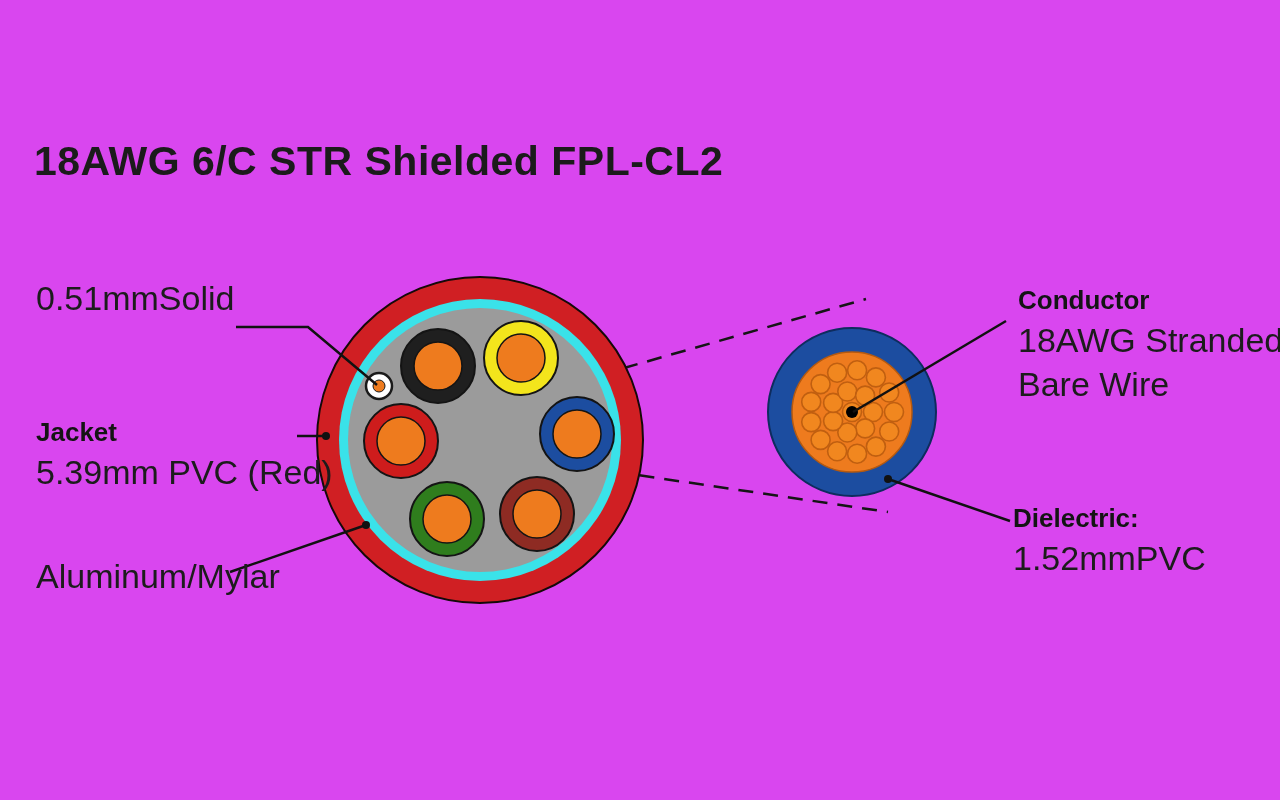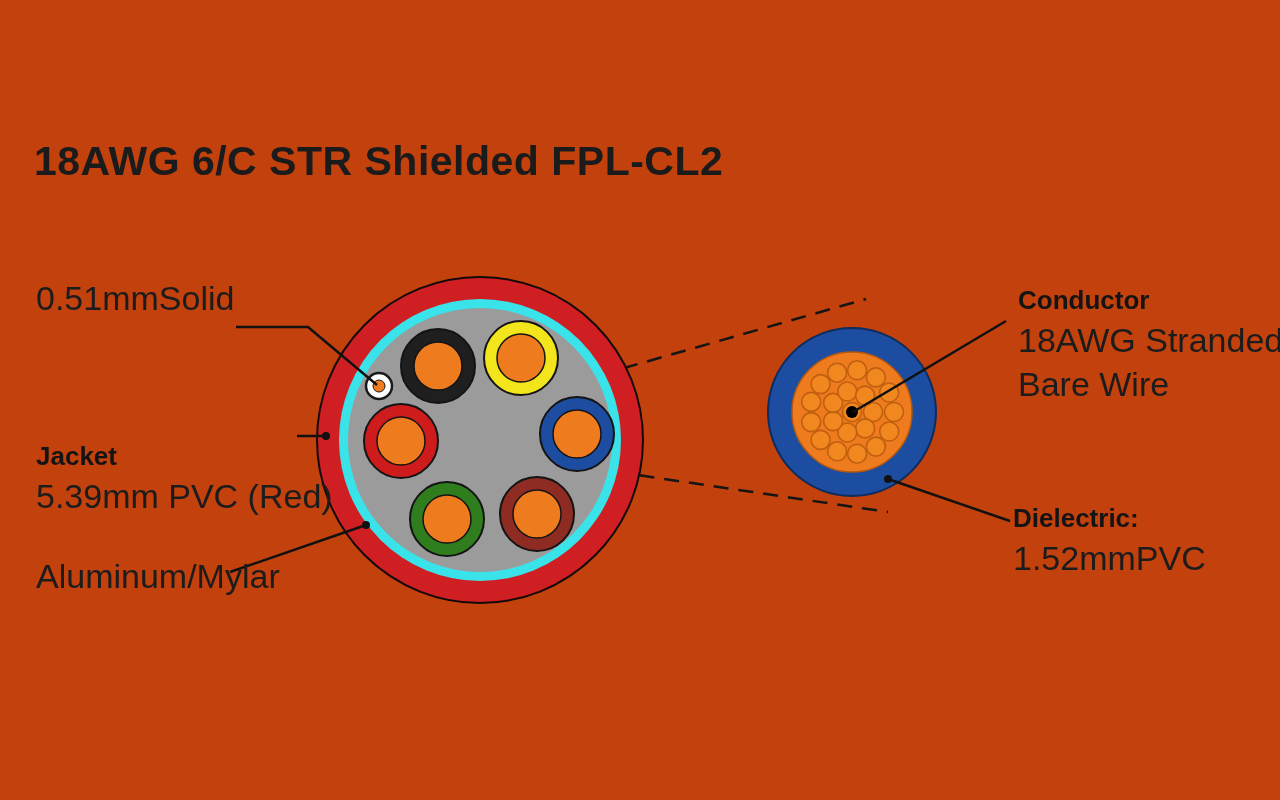--- a/index.html
+++ b/index.html
@@ -1,30 +1,30 @@
 <!DOCTYPE html>
 <html><head>
 <meta charset="utf-8">
 <style>
   html,body{margin:0;padding:0;background:#ffffff;}
   .stage{
-    position:relative;width:1280px;height:800px;background:#c2410c;overflow:hidden;
+    position:relative;width:1280px;height:800px;background:#d946ef;overflow:hidden;
     font-family:"Liberation Sans",sans-serif;color:#1a1a1a;
   }
   .title{
     position:absolute;left:34px;top:138px;
     font-size:41px;font-weight:bold;letter-spacing:0.5px;color:#1b1b1b;
     white-space:nowrap;
   }
   .diagram-svg{position:absolute;left:0;top:0;}
   .label{position:absolute;line-height:1.3;white-space:nowrap;}
   .label .head{font-weight:bold;font-size:26px;color:#141414;}
   .label .sub{font-size:34px;color:#1c1c1c;}
   .lbl-drain{left:36px;top:276px;}
-  .lbl-jacket{left:36px;top:440px;}
+  .lbl-jacket{left:36px;top:416px;}
   .lbl-shield{left:36px;top:554px;}
   .lbl-conductor{left:1010px;top:284px;margin-left:8px;}
   .lbl-dielectric{left:1013px;top:502px;}
 </style>
 </head>
 <body>
 
 <div class="stage">
 
   <div class="title">18AWG 6/C STR Shielded FPL-CL2</div>

